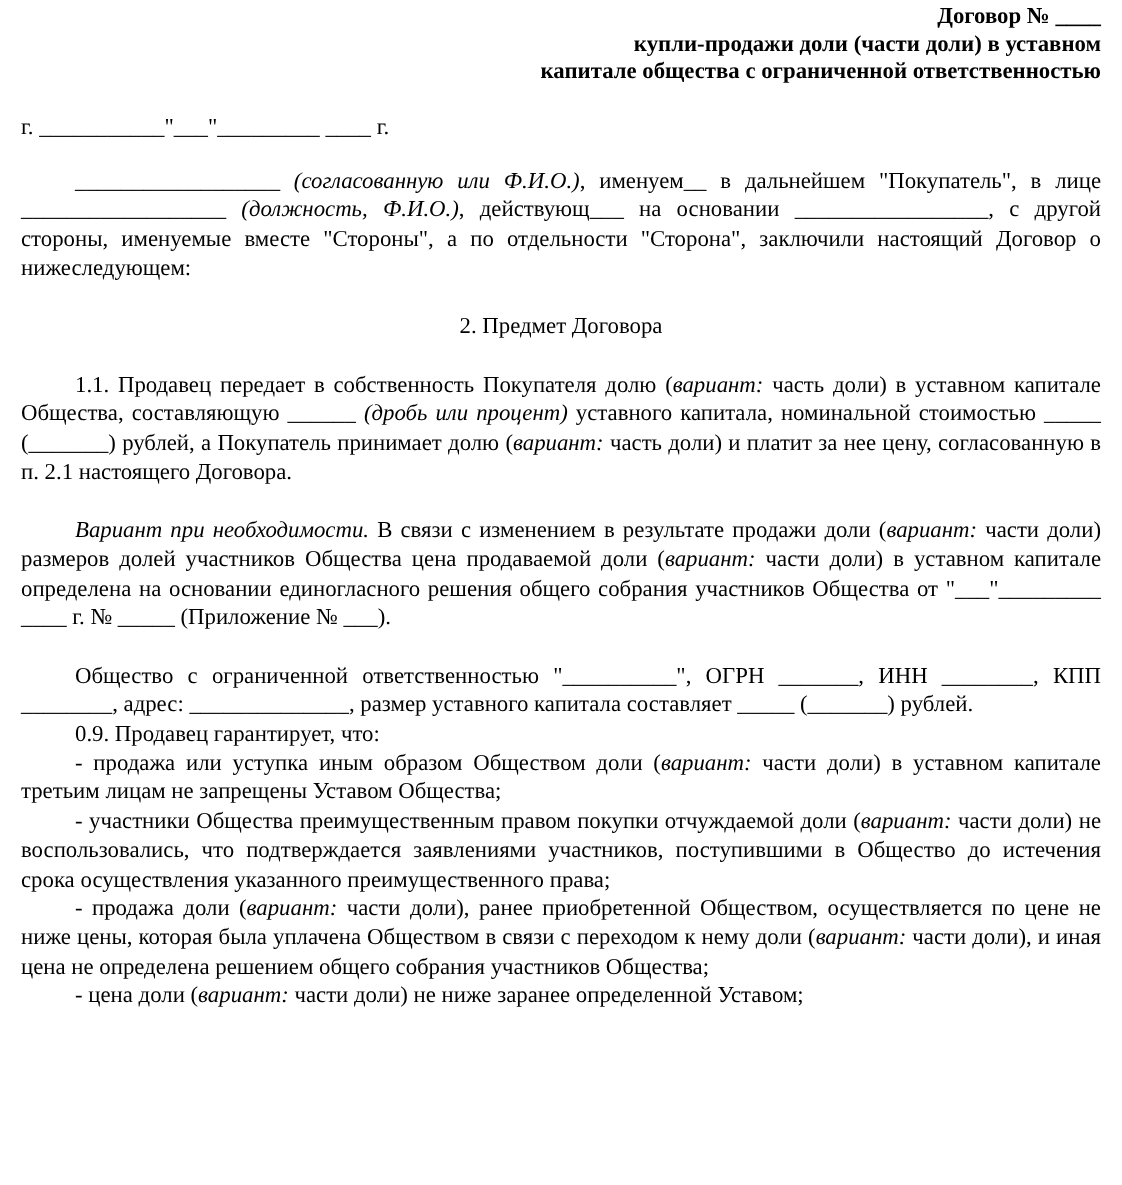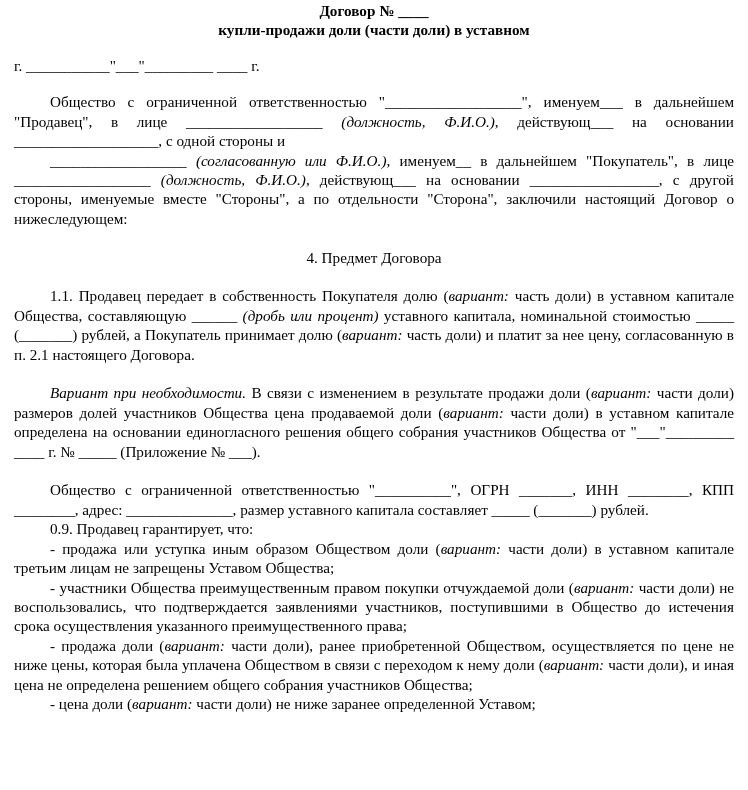--- a/index.html
+++ b/index.html
@@ -3,53 +3,53 @@
 <meta charset="utf-8">
 <style>
   html, body { margin: 0; padding: 0; background: #ffffff; }
   body {
     width: 748px; height: 790px; overflow: hidden;
     font-family: "Liberation Serif", "DejaVu Serif", serif;
     font-size: 15.2px; color: #000;
     line-height: 19.4px;
   }
   .page { position: relative; padding: 2px 14px 0 14px; width: 720px; }
-  .title { text-align: center; font-weight: bold; line-height: 18.5px; }
+  .title { text-align: right; font-weight: bold; line-height: 18.5px; }
   .title div { margin: 0; }
   .dateline { display: flex; justify-content: flex-start; margin-top: 17px; }
   .p { text-align: justify; text-indent: 36px; margin: 0; }
   .section-title { text-align: center; margin: 0; }
   .gap { height: 19.4px; }
   .gap-s { height: 17px; }
   i, .it { font-style: italic; }
 </style>
 </head>
 <body>
 
 <div class="page">
 
   <div class="title">
     <div>Договор № ____</div>
     <div>купли-продажи доли (части доли) в уставном</div>
+    <div>капитале общества с ограниченной ответственностью</div>
   </div>
 
   <div class="dateline">
     <span>г. ___________</span>
     <span style="margin-right:6px;">"___"_________ ____ г.</span>
   </div>
 
   <div class="gap-s"></div>
 
-  <p class="p"><span>Общество с ограниченной ответственностью "__________________", именуем___ в дальнейшем "Продавец", в лице __________________</span> <i>(должность, Ф.И.О.)</i><span>, действующ___ на основании ___________________, с одной стороны и</span></p>
 
   <p class="p"><span>__________________</span> <i>(согласованную или Ф.И.О.)</i><span>, именуем__ в дальнейшем "Покупатель", в лице __________________</span> <i>(должность, Ф.И.О.)</i><span>, действующ___ на основании _________________, с другой стороны, именуемые вместе "Стороны", а по отдельности "Сторона", заключили настоящий Договор о нижеследующем:</span></p>
 
   <div class="gap"></div>
 
-  <p class="section-title">4. Предмет Договора</p>
+  <p class="section-title">2. Предмет Договора</p>
 
   <div class="gap"></div>
 
   <p class="p"><span>1.1. Продавец передает в собственность Покупателя долю (</span><i>вариант:</i><span> часть доли) в уставном капитале Общества, составляющую ______ </span><i>(дробь или процент)</i><span> уставного капитала, номинальной стоимостью _____ (_______) рублей, а Покупатель принимает долю (</span><i>вариант:</i><span> часть доли) и платит за нее цену, согласованную в п. 2.1 настоящего Договора.</span></p>
 
   <div class="gap"></div>
 
   <p class="p"><i>Вариант при необходимости.</i><span> В связи с изменением в результате продажи доли (</span><i>вариант:</i><span> части доли) размеров долей участников Общества цена продаваемой доли (</span><i>вариант:</i><span> части доли) в уставном капитале определена на основании единогласного решения общего собрания участников Общества от "___"_________ ____ г. № _____ (Приложение № ___).</span></p>
 
   <div class="gap"></div>

